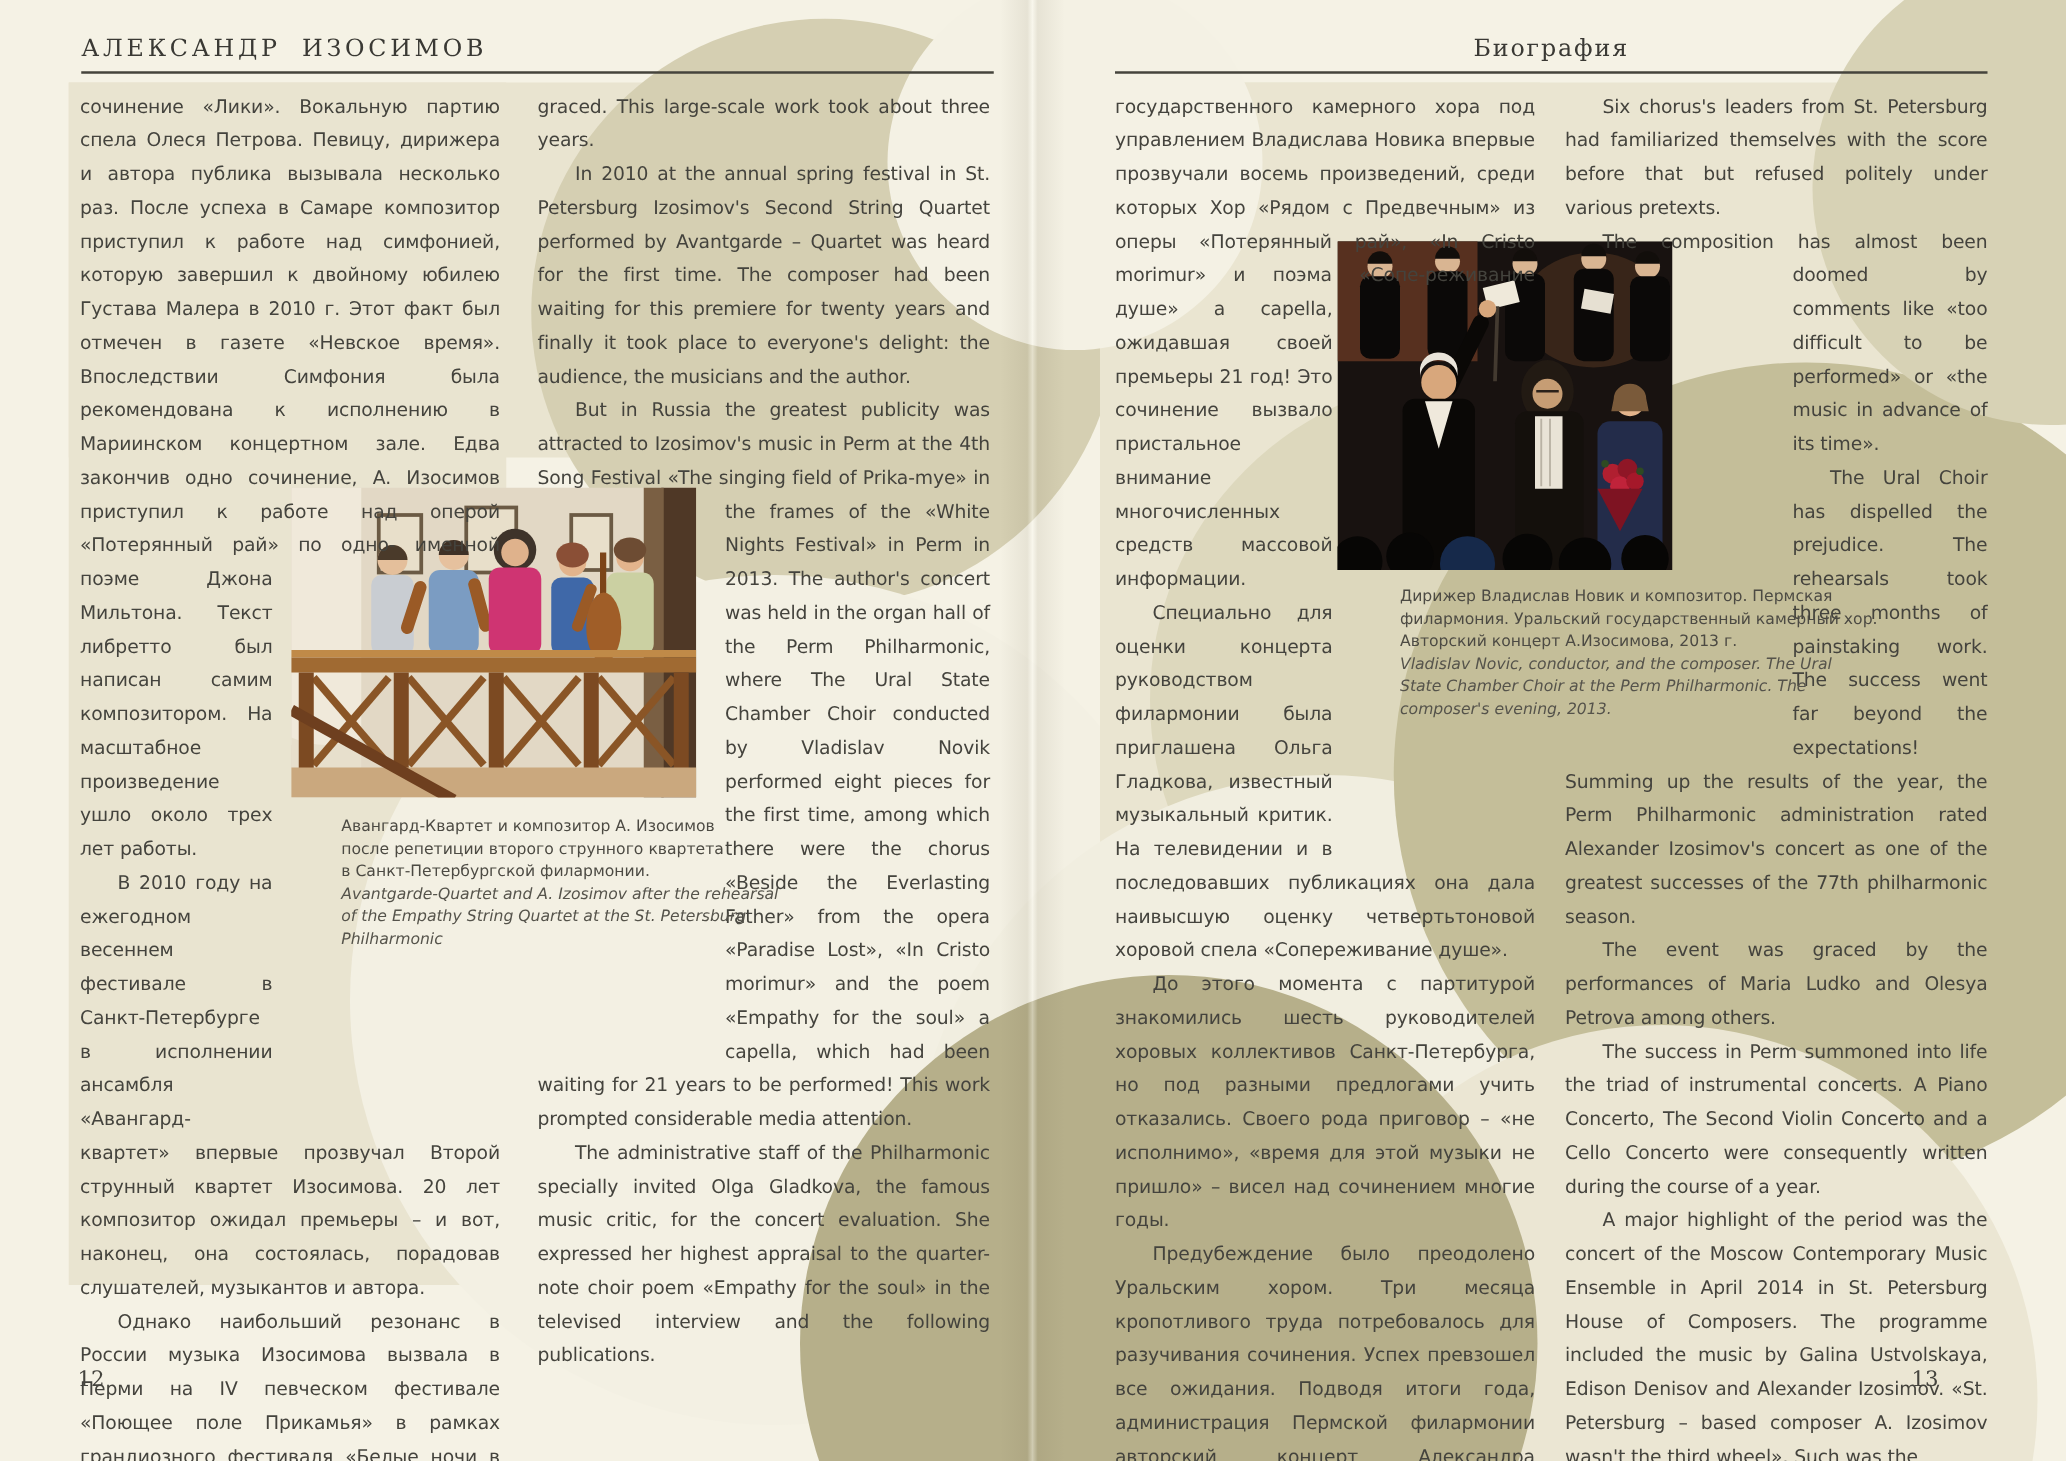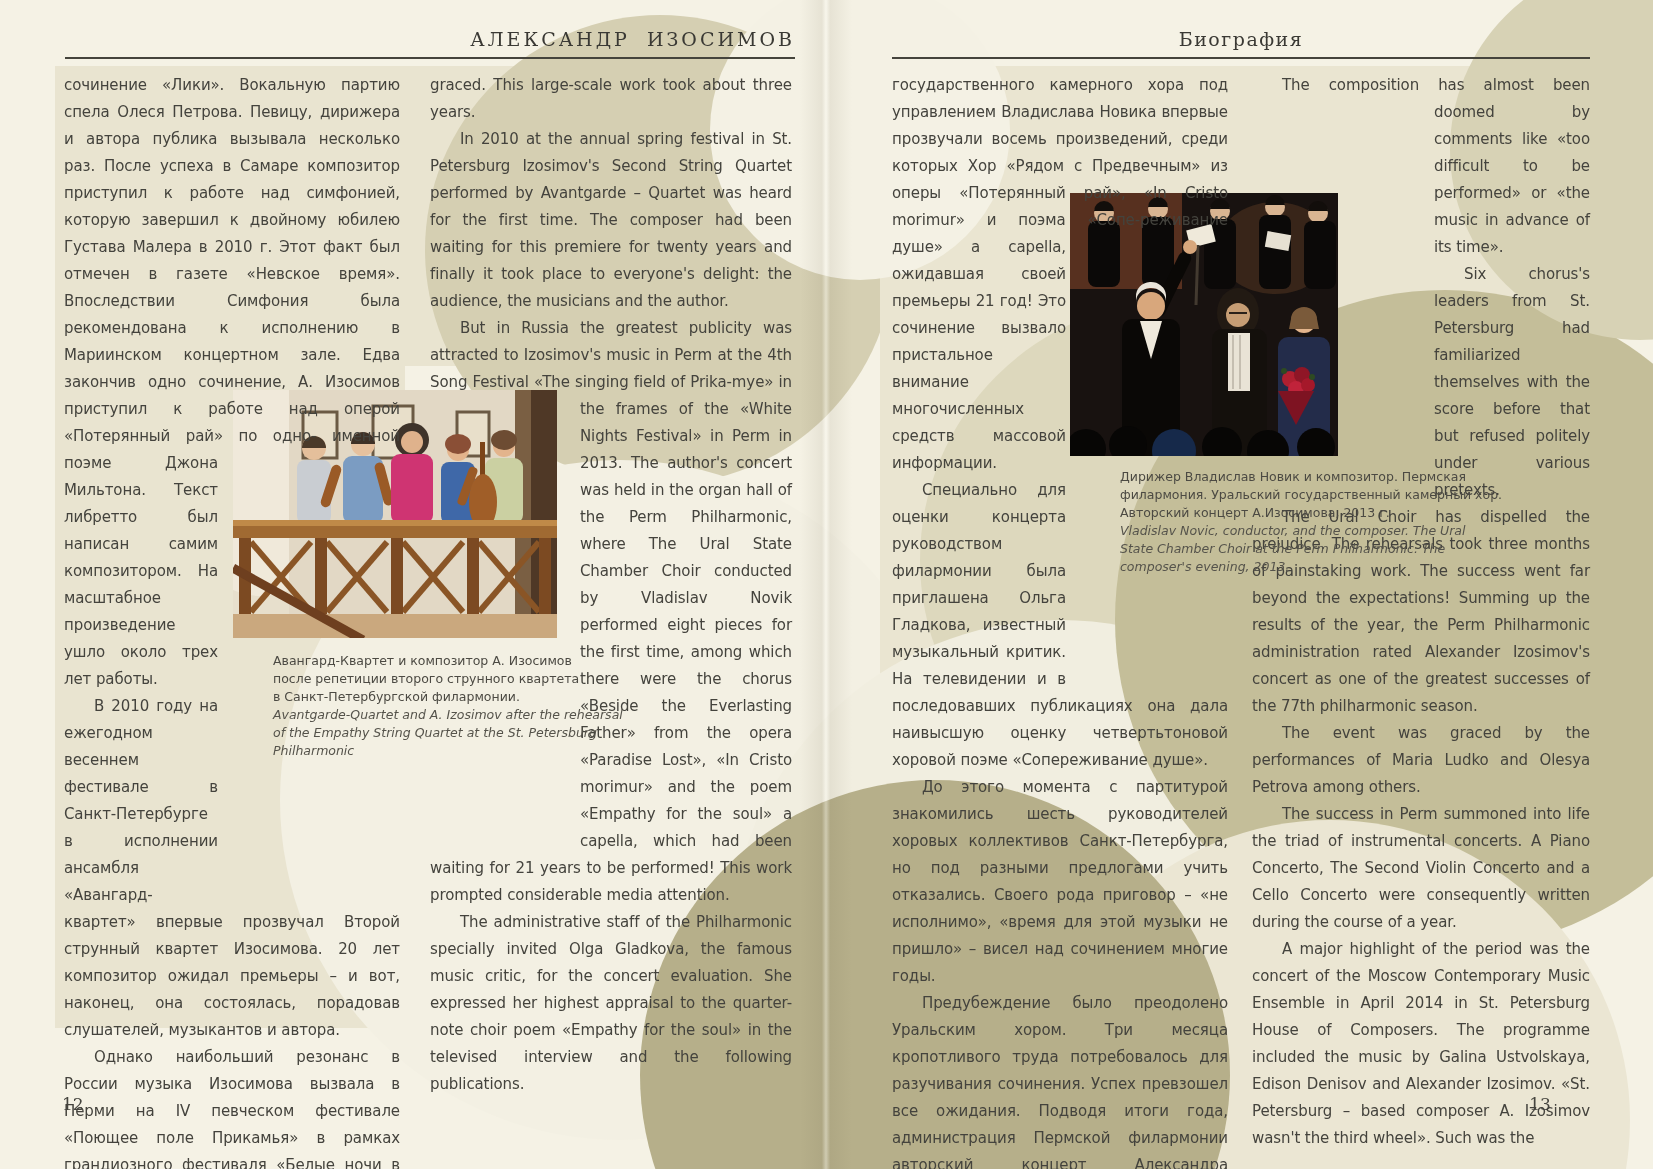--- a/index.html
+++ b/index.html
@@ -23,21 +23,21 @@
   #circ-olive{left:1115px;top:290px;width:660px;height:660px;background:#c4be99;}
   #circ-tan{left:1450px;top:-40px;width:380px;height:380px;background:#d7d2b5;}
   #circ-pale-rb{left:1030px;top:820px;width:600px;height:600px;background:#ebe6d3;}
   #circ-olive-bl{left:640px;top:780px;width:590px;height:590px;background:#b6af8a;}
   #circ-tc{left:710px;top:-20px;width:300px;height:300px;background:#f4f1e4;}
   #gutter{left:800px;top:0;width:52px;height:1169px;z-index:3;
     background:linear-gradient(90deg,rgba(110,100,75,0) 0%,rgba(110,100,75,0.10) 42%,rgba(255,255,250,0.35) 50%,rgba(110,100,75,0.10) 58%,rgba(110,100,75,0) 100%);}
   
   .pg-header{position:absolute;z-index:12;font-family:"DejaVu Serif",serif;
     font-size:19px;letter-spacing:3px;word-spacing:8px;color:#3a3934;
-    border-bottom:2px solid #45443c;padding-bottom:7px;text-align:right;}
+    border-bottom:2px solid #45443c;padding-bottom:7px;}
   #lheader{left:65px;top:28px;width:730px;}
   #rheader{left:892px;top:28px;width:698px;text-align:center;letter-spacing:1.5px;}
   
   .col{position:absolute;top:72px;z-index:10;font-size:15px;line-height:27px;
     text-align:justify;letter-spacing:-0.1px;}
   #lcol1{left:64px;width:336px;}
   #lcol2{left:430px;width:362px;}
   #rcol1{left:892px;width:336px;}
   #rcol2{left:1252px;width:338px;}
   .col p{margin:0;text-indent:30px;}
@@ -167,28 +167,28 @@
   <div class="cap-en">of the Empathy String Quartet at the St. Petersburg</div>
   <div class="cap-en">Philharmonic</div>
 </div>
 
 <div class="pnum" id="pnum-l">12</div>
 
 <div class="pg-header" id="rheader">Биография</div>
 
 <div class="col" id="rcol1">
   <p class="noind"><span>государственного камерного хора под управлением Владислава Новика впервые прозвучали восемь произведений, среди которых Хор «Рядом с Предвечным» из оперы «Потерянный рай», «In Cristo morimur» и поэма «Сопе-</span><span class="cut cutR" style="width:152px;height:445px"></span><span>реживание душе» a capella, ожидавшая своей премьеры 21 год! Это сочинение вызвало пристальное внимание многочисленных средств массовой информации.</span></p>
-  <p>Специально для оценки концерта руководством филармонии была приглашена Ольга Гладкова, известный музыкальный критик. На телевидении и в последовавших публикациях она дала наивысшую оценку четвертьтоновой хоровой поэме «Сопереживание душе».</p>
+  <p>Специально для оценки концерта руководством филармонии была приглашена Ольга Гладкова, известный музыкальный критик. На телевидении и в последовавших публикациях она дала наивысшую оценку четвертьтоновой хоровой спела «Сопереживание душе».</p>
   <p>До этого момента с партитурой знакомились шесть руководителей хоровых коллективов Санкт-Петербурга, но под разными предлогами учить отказались. Своего рода приговор – «не исполнимо», «время для этой музыки не пришло» – висел над сочинением многие годы.</p>
   <p>Предубеждение было преодолено Уральским хором. Три месяца кропотливого труда потребовалось для разучивания сочинения. Успех превзошел все ожидания. Подводя итоги года, администрация Пермской филармонии авторский концерт Александра Изосимова внесла в ряд наиболее значимых концертов 77-го филармонического сезона.</p>
 </div>
 
 <div class="col" id="rcol2">
+  <p>Six chorus's leaders from St. Petersburg had familiarized themselves with the score before that but refused politely under various pretexts.</p>
   <p><span>The composition has almost been doomed</span><span class="cut cutL" style="width:172px;height:385px"></span> <span>by comments like «too difficult to be performed» or «the music in advance of its time».</span></p>
-  <p>Six chorus's leaders from St. Petersburg had familiarized themselves with the score before that but refused politely under various pretexts.</p>
   <p>The Ural Choir has dispelled the prejudice. The rehearsals took three months of painstaking work. The success went far beyond the expectations! Summing up the results of the year, the Perm Philharmonic administration rated Alexander Izosimov's concert as one of the greatest successes of the 77th philharmonic season.</p>
   <p>The event was graced by the performances of Maria Ludko and Olesya Petrova among others.</p>
   <p>The success in Perm summoned into life the triad of instrumental concerts. A Piano Concerto, The Second Violin Concerto and a Cello Concerto were consequently written during the course of a year.</p>
   <p>A major highlight of the period was the concert of the Moscow Contemporary Music Ensemble in April 2014 in St. Petersburg House of Composers. The programme included the music by Galina Ustvolskaya, Edison Denisov and Alexander Izosimov. «St. Petersburg – based composer A. Izosimov wasn't the third wheel». Such was the</p>
 </div>
 
 <figure id="photo-right">
   <svg viewBox="0 0 268 263" preserveAspectRatio="none">
     <rect width="268" height="263" fill="#181210"></rect>
     <rect x="0" y="0" width="112" height="96" fill="#57301f"></rect>

